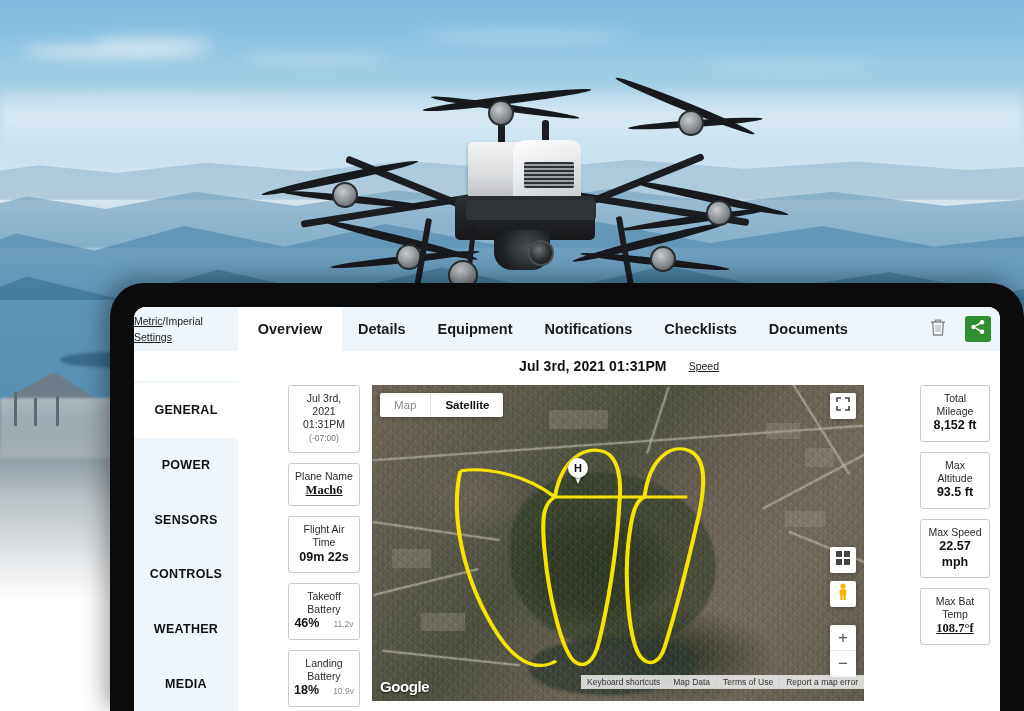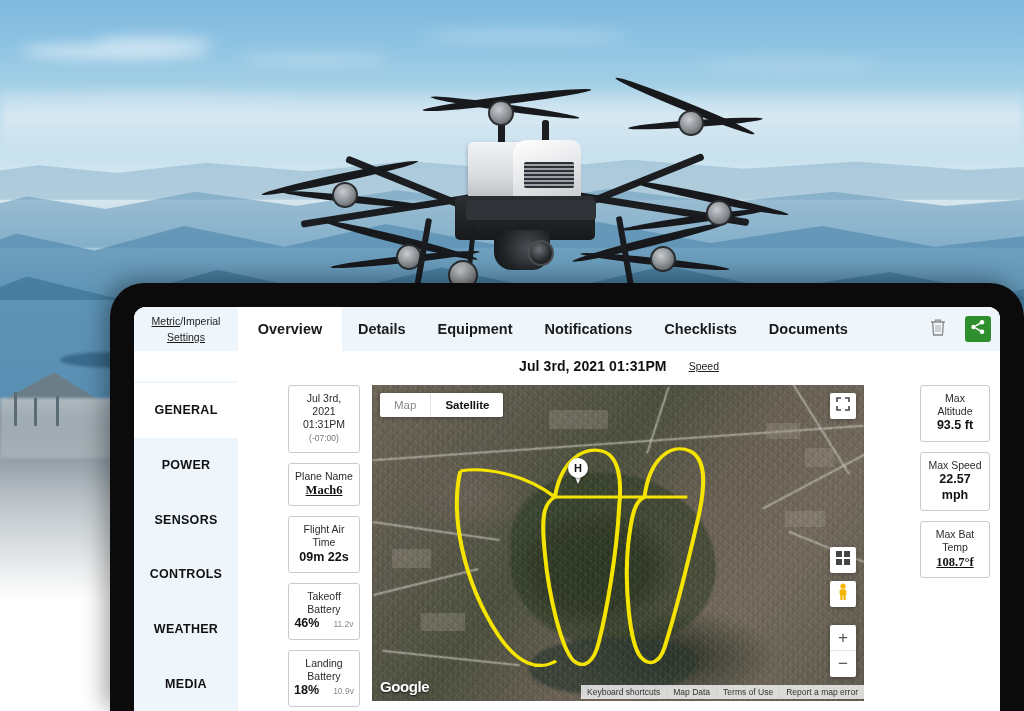--- a/index.html
+++ b/index.html
@@ -160,21 +160,21 @@
   .screen {
     position: absolute; left: 24px; top: 24px; width: 866px; height: 404px;
     background: #ffffff; overflow: hidden;
     border-radius: 12px 12px 0 0;
   }
 
   
   .tabbar { display: flex; align-items: stretch; height: 44px; background:#ffffff; }
   .unit-box {
     width: 104px; background: #eef5fb; display:flex; flex-direction:column;
-    align-items:center; justify-content:center; gap:3px;
+    align-items:flex-start; justify-content:center; gap:3px;
     font-size: 10.5px; color:#1b1b1b; line-height:1.15;
   }
   .unit-row { white-space: nowrap; }
   .unit-row a, .settings-link {
     color:#1b1b1b; text-decoration: underline; cursor:pointer;
   }
   .imperial { text-decoration: none; }
   .tab {
     display:flex; align-items:center; justify-content:center;
     font-size: 14.5px; font-weight: bold; color:#1a1a1a;
@@ -297,21 +297,21 @@
   }
   .zoomctl div:first-child { border-bottom:1px solid #e6e6e6; }
 
   .gmlogo {
     position:absolute; left: 8px; bottom: 6px;
     font-size: 15px; font-weight: bold; color:#fff;
     text-shadow: 0 1px 2px rgba(0,0,0,.8); letter-spacing:-.4px;
     font-family:"Liberation Sans", sans-serif;
   }
   .map-footer {
-    position:absolute; right: 0; bottom: 2px; display:flex;
+    position:absolute; right: 0; bottom: 12px; display:flex;
     background: rgba(245,245,245,.82);
   }
   .map-footer span {
     font-size: 8.5px; color:#333; padding: 2px 6px;
     border-left: 1px solid #d2d2d2; white-space:nowrap; cursor:pointer;
   }
   .map-footer span:first-child { border-left: none; }
 
   .pin {
     position:absolute; width: 20px; height: 26px;
@@ -588,20 +588,24 @@
             <span>Keyboard shortcuts</span>
             <span>Map Data</span>
             <span>Terms of Use</span>
             <span>Report a map error</span>
           </div>
         </div>
       </div>
 
       <div class="col right">
         <div class="card">
+          <div class="k">Total Mileage</div>
+          <div class="v">8,152 ft</div>
+        </div>
+        <div class="card">
           <div class="k">Max Altitude</div>
           <div class="v">93.5 ft</div>
         </div>
         <div class="card">
           <div class="k">Max Speed</div>
           <div class="v">22.57 mph</div>
         </div>
         <div class="card">
           <div class="k">Max Bat Temp</div>
           <div class="v u">108.7°f</div>

